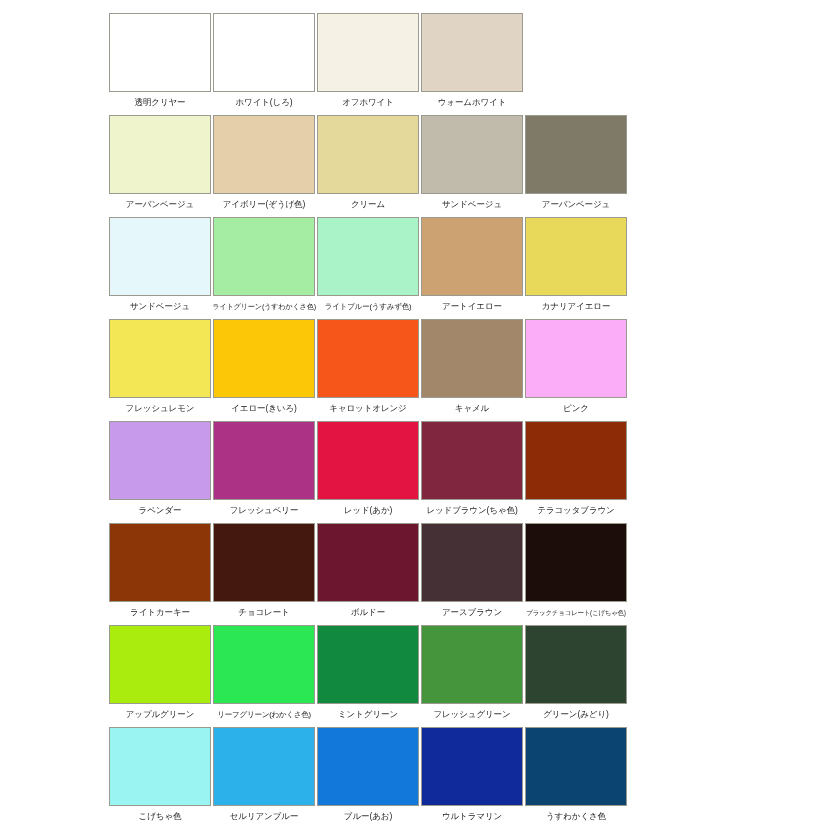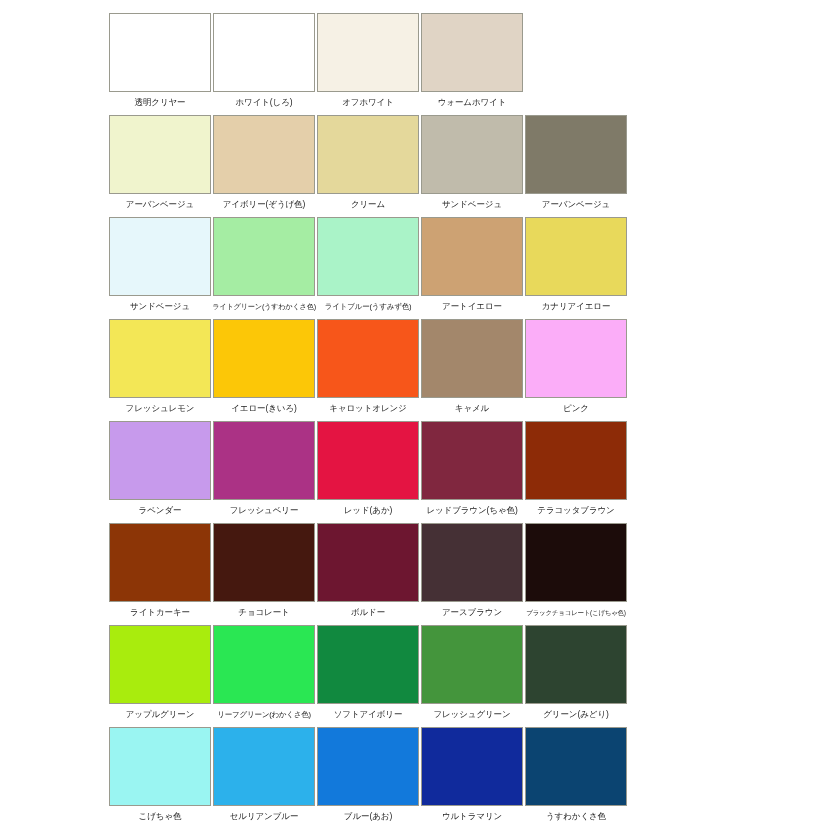--- a/index.html
+++ b/index.html
@@ -196,21 +196,21 @@
       <div class="swatch-cell">
         <div class="swatch-chip" style="background-color: rgb(169, 236, 13);"></div>
         <div class="swatch-label">アップルグリーン</div>
       </div>
       <div class="swatch-cell">
         <div class="swatch-chip" style="background-color: rgb(42, 231, 83);"></div>
         <div class="swatch-label long">リーフグリーン(わかくさ色)</div>
       </div>
       <div class="swatch-cell">
         <div class="swatch-chip" style="background-color: rgb(17, 137, 63);"></div>
-        <div class="swatch-label">ソフトアイボリー</div>
+        <div class="swatch-label">ミントグリーン</div>
       </div>
       <div class="swatch-cell">
         <div class="swatch-chip" style="background-color: rgb(68, 149, 60);"></div>
         <div class="swatch-label">フレッシュグリーン</div>
       </div>
       <div class="swatch-cell">
         <div class="swatch-chip" style="background-color: rgb(45, 68, 48);"></div>
         <div class="swatch-label">グリーン(みどり)</div>
       </div>
     </div>

